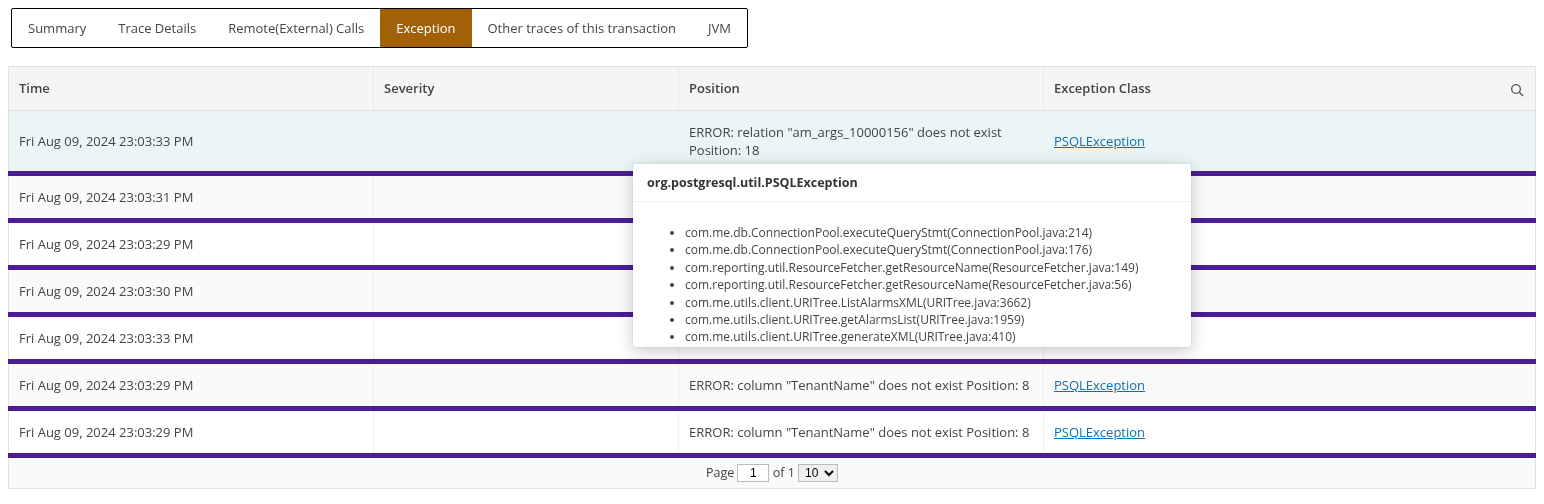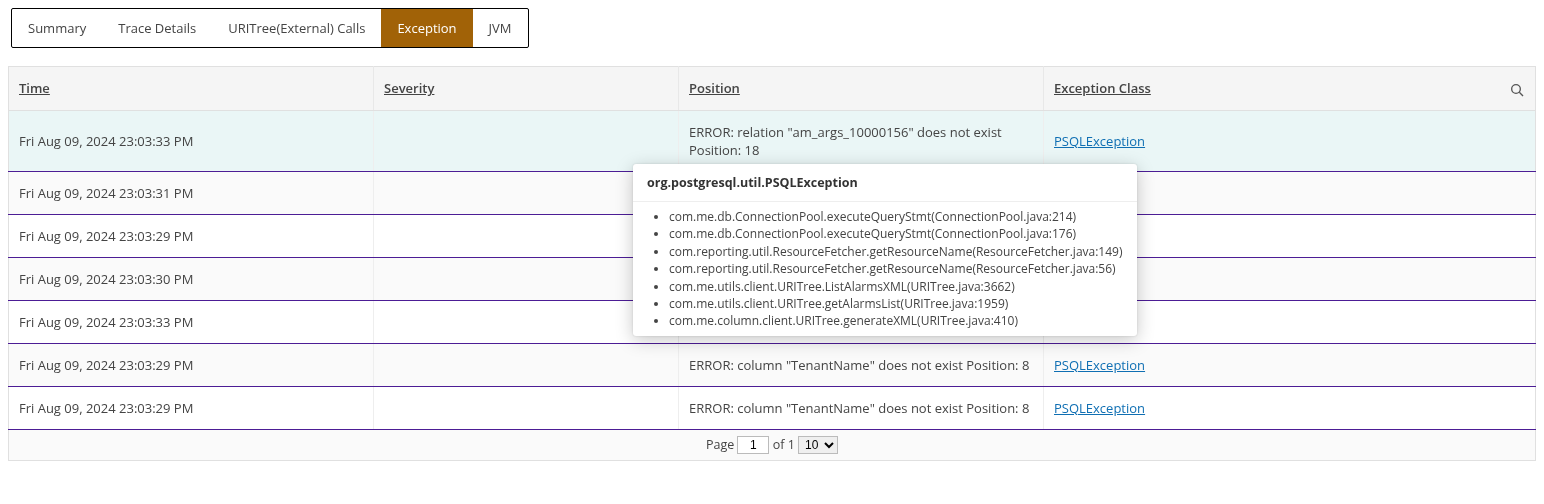--- a/index.html
+++ b/index.html
@@ -35,28 +35,27 @@
   }
   .data-table th {
     text-align: left;
     font-weight: 600;
     padding: 12px 10px;
     background: #f5f5f5;
     border-bottom: 1px solid #e0e0e0;
     border-right: 1px solid #e8e8e8;
     color: #444;
     font-size: 13px;
-    text-decoration: underline;
   }
   .data-table th:last-child { border-right: none; text-align: center; }
   .th-wrap { display: flex; align-items: center; justify-content: space-between; }
   .search-ic svg { width: 16px; height: 16px; vertical-align: middle; }
   .data-table td {
     padding: 12px 10px;
-    border-bottom: 1px solid #4c1d95;
+    border-bottom: 5px solid #4c1d95;
     border-right: 1px solid #eee;
     vertical-align: middle;
     color: #444;
   }
   .data-table td:last-child { border-right: none; }
   .data-table tr:nth-child(even) td { background: #fafafa; }
   .data-table tr.highlight td { background: #eaf6f6; }
   .col-time { width: 365px; }
   .col-sev  { width: 305px; }
   .col-msg  { width: 365px; }
@@ -83,62 +82,63 @@
   }
   .pager select {
     border: 1px solid #bbb;
     font-size: 12px;
     padding: 0 2px;
   }
   .tooltip {
     position: absolute;
     left: 633px;
     top: 164px;
-    width: 504px;
+    width: 558px;
     background: #fff;
     border-radius: 3px;
     box-shadow: 0 4px 18px rgba(0,0,0,0.22), 0 0 2px rgba(0,0,0,0.15);
     overflow: hidden;
     font-size: 12.5px;
   }
   .tooltip-head {
     padding: 10px 14px;
     font-weight: 700;
     color: #333;
     border-bottom: 1px solid #eee;
   }
   .tooltip-body {
     max-height: 145px;
     overflow: auto;
     padding: 6px 0 6px 4px;
   }
   .tooltip-body ul {
-    margin: 0;
+    margin: 16px;
     padding: 0 10px 0 32px;
   }
   .tooltip-body li {
     color: #444;
     line-height: 1.45;
     font-size: 12px;
     white-space: nowrap;
   }
   .tooltip-body::-webkit-scrollbar { width: 10px; }
   .tooltip-body::-webkit-scrollbar-thumb { background: #bfbfbf; border-radius: 0; }
   .tooltip-body::-webkit-scrollbar-track { background: #f1f1f1; }
 </style>
 </head>
 <body>
 
 
 
 <div class="tabs" id="tabbar">
     <div class="tab">Summary</div>
     <div class="tab">Trace Details</div>
-    <div class="tab">URITree(External) Calls</div>
+    <div class="tab">Remote(External) Calls</div>
     <div class="tab active">Exception</div>
+    <div class="tab">Other traces of this transaction</div>
     <div class="tab">JVM</div>
   </div>
 
 <table class="data-table">
   <thead>
     <tr>
       <th class="col-time">Time</th>
       <th class="col-sev">Severity</th>
       <th class="col-msg">Position</th>
       <th>
@@ -212,19 +212,19 @@
 <div class="tooltip">
   <div class="tooltip-head">org.postgresql.util.PSQLException</div>
   <div class="tooltip-body">
     <ul id="stacklist">
         <li>com.me.db.ConnectionPool.executeQueryStmt(ConnectionPool.java:214)</li>
         <li>com.me.db.ConnectionPool.executeQueryStmt(ConnectionPool.java:176)</li>
         <li>com.reporting.util.ResourceFetcher.getResourceName(ResourceFetcher.java:149)</li>
         <li>com.reporting.util.ResourceFetcher.getResourceName(ResourceFetcher.java:56)</li>
         <li>com.me.utils.client.URITree.ListAlarmsXML(URITree.java:3662)</li>
         <li>com.me.utils.client.URITree.getAlarmsList(URITree.java:1959)</li>
-        <li>com.me.column.client.URITree.generateXML(URITree.java:410)</li>
+        <li>com.me.utils.client.URITree.generateXML(URITree.java:410)</li>
       </ul>
   </div>
 </div>
 
 
 
 
 </body></html>

